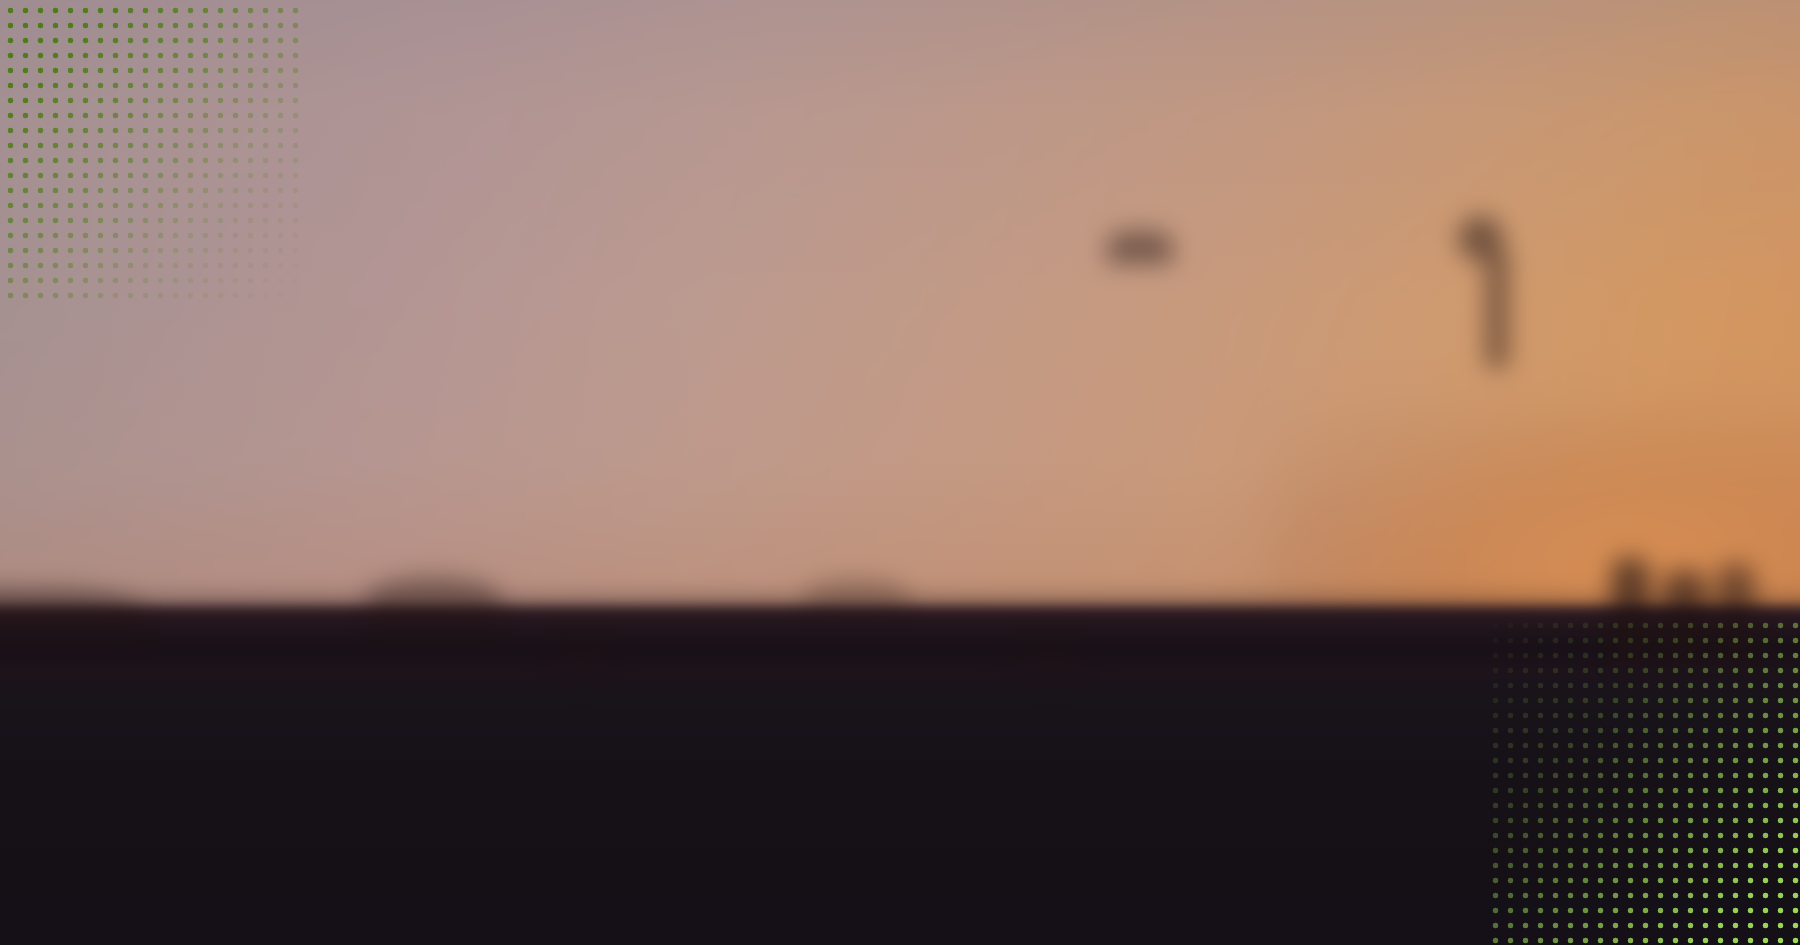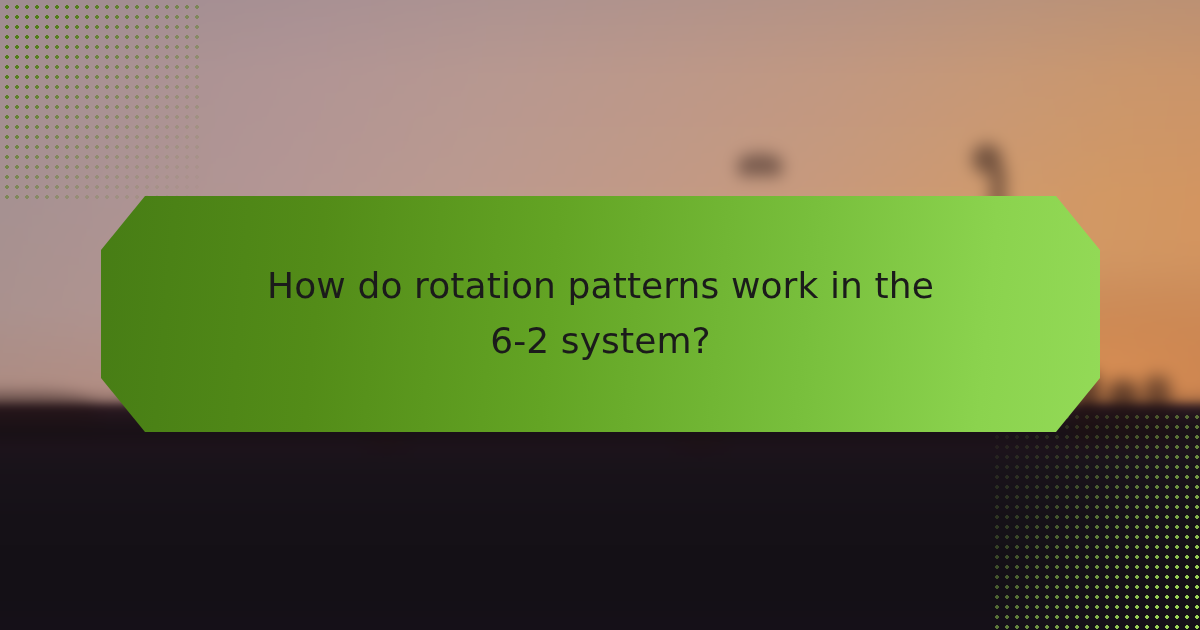--- a/index.html
+++ b/index.html
@@ -182,17 +182,14 @@
       <div class="sil s8"></div>
       <div class="sil s9"></div>
       <div class="sil s10"></div>
       <div class="sil s11"></div>
     </div>
   </div>
 
   <div class="dots dots-tl"></div>
   <div class="dots dots-br"></div>
 
-  <div class="banner">
-    <div class="banner-text">How do rotation patterns work in the 6-2 system?</div>
-  </div>
 
 </div>
 
 </body></html>

